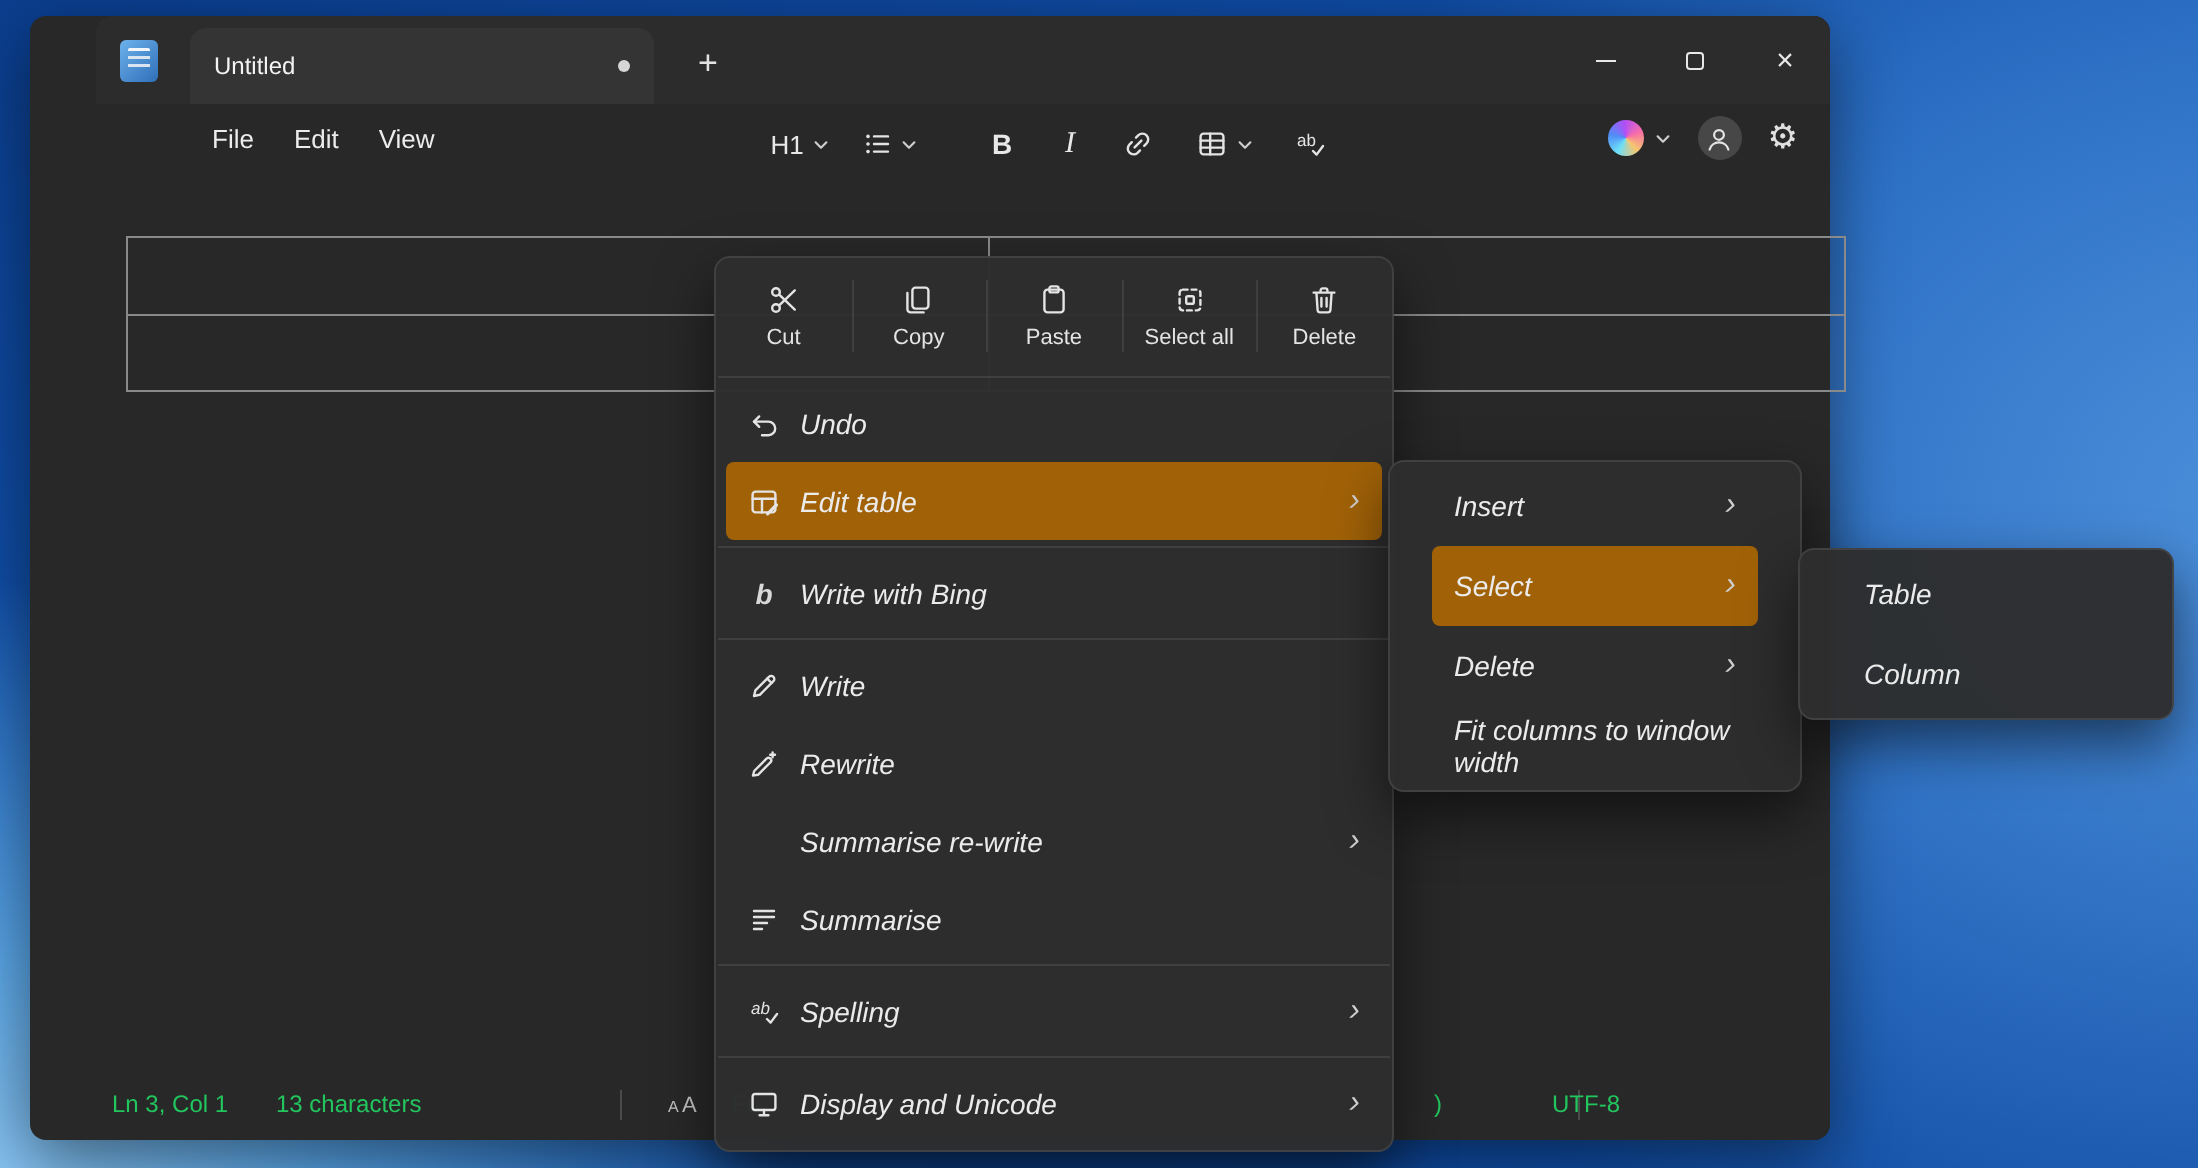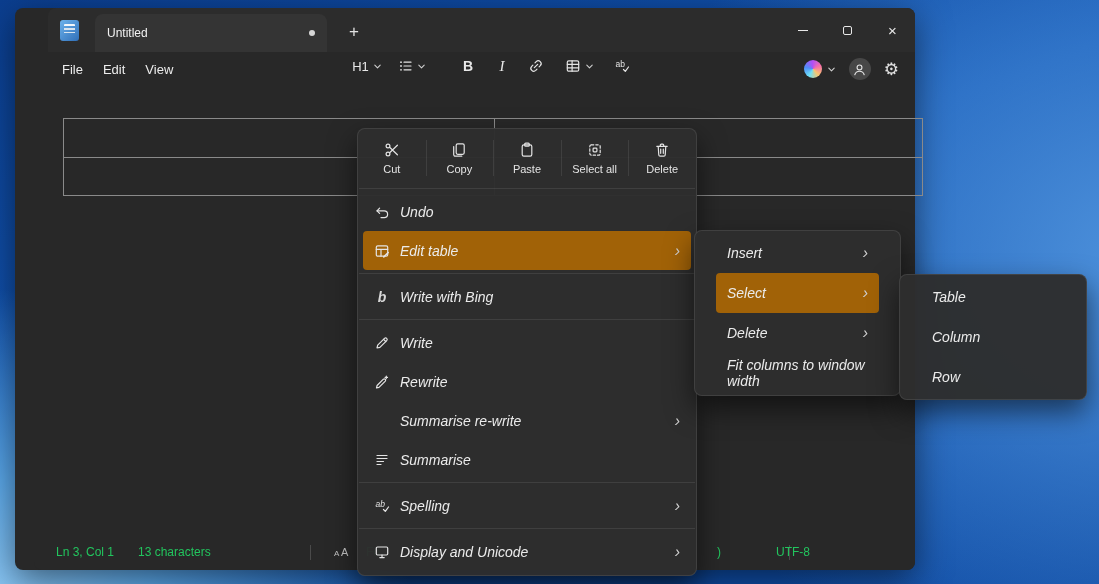--- a/index.html
+++ b/index.html
@@ -40,24 +40,24 @@
     position:absolute; left:291px; top:9px; width:30px; height:30px; border-radius:5px;
     display:flex; align-items:center; justify-content:center; font-size:17px; color:#e2e2e2;
   }
   .win-controls { position:absolute; right:0; top:0; height:44px; display:flex; }
   .wc { width:45px; height:100%; display:flex; align-items:center; justify-content:center; font-size:15px; color:#e8e8e8; }
   .wc.close { border-top-right-radius:8px; }
   .min-line { display:block; width:10px; height:1px; background:#e8e8e8; }
   .max-box { display:block; width:9px; height:9px; border:1px solid #e8e8e8; border-radius:2px; }
 
   
-  .menubar { position:relative; height:34px; font-size:13px; }
+  .menubar { position:relative; height:34px; font-size:13px;margin-left:44px; }
   .menubar-left { display:flex; align-items:center; height:100%; padding-left:4px; }
   .menu-top-item { padding:5px 10px; border-radius:4px; color:#ececec; }
-  .toolbar { position:absolute; left:296px; top:0; height:100%; display:flex; align-items:flex-start; gap:2px; }
+  .toolbar { position:absolute; left:285px; top:0; height:100%; display:flex; align-items:flex-end; gap:2px; }
   .tb-btn { height:28px; border-radius:4px; display:flex; align-items:center; justify-content:center; color:#e8e8e8; }
   .tb-btn.w46{ width:46px; gap:4px;} .tb-btn.w40{width:40px; gap:3px;} .tb-btn.w32{width:32px;} .tb-btn.w50{width:50px; gap:4px;}
   .tb-gap { width:16px; }
   .tb-bold { font-weight:bold; font-size:14px; }
   .tb-italic { font-style:italic; font-family:"Liberation Serif",serif; font-size:15px; }
   .menubar-right { position:absolute; right:16px; top:0; height:100%; display:flex; align-items:center; gap:13px; }
   .copilot-btn { display:flex; align-items:center; gap:5px; }
   .copilot-circle { width:18px; height:18px; border-radius:50%;
     background:conic-gradient(from 210deg,#6ee0f7,#4f8df7,#b04ff7,#f76ea8,#f7c66e,#6ee0f7); }
   .avatar { width:22px; height:22px; border-radius:50%; background:#474747; display:flex; align-items:center; justify-content:center; }
@@ -380,18 +380,15 @@
     </div>
   </div>
 
   <div class="submenu submenu-select">
     <div class="menu-item">
       <span class="mi-label">Table</span>
     </div>
     <div class="menu-item">
       <span class="mi-label">Column</span>
     </div>
-    <div class="menu-item">
-      <span class="mi-label">Row</span>
-    </div>
   </div>
 
 </div>
 
 </body></html>

